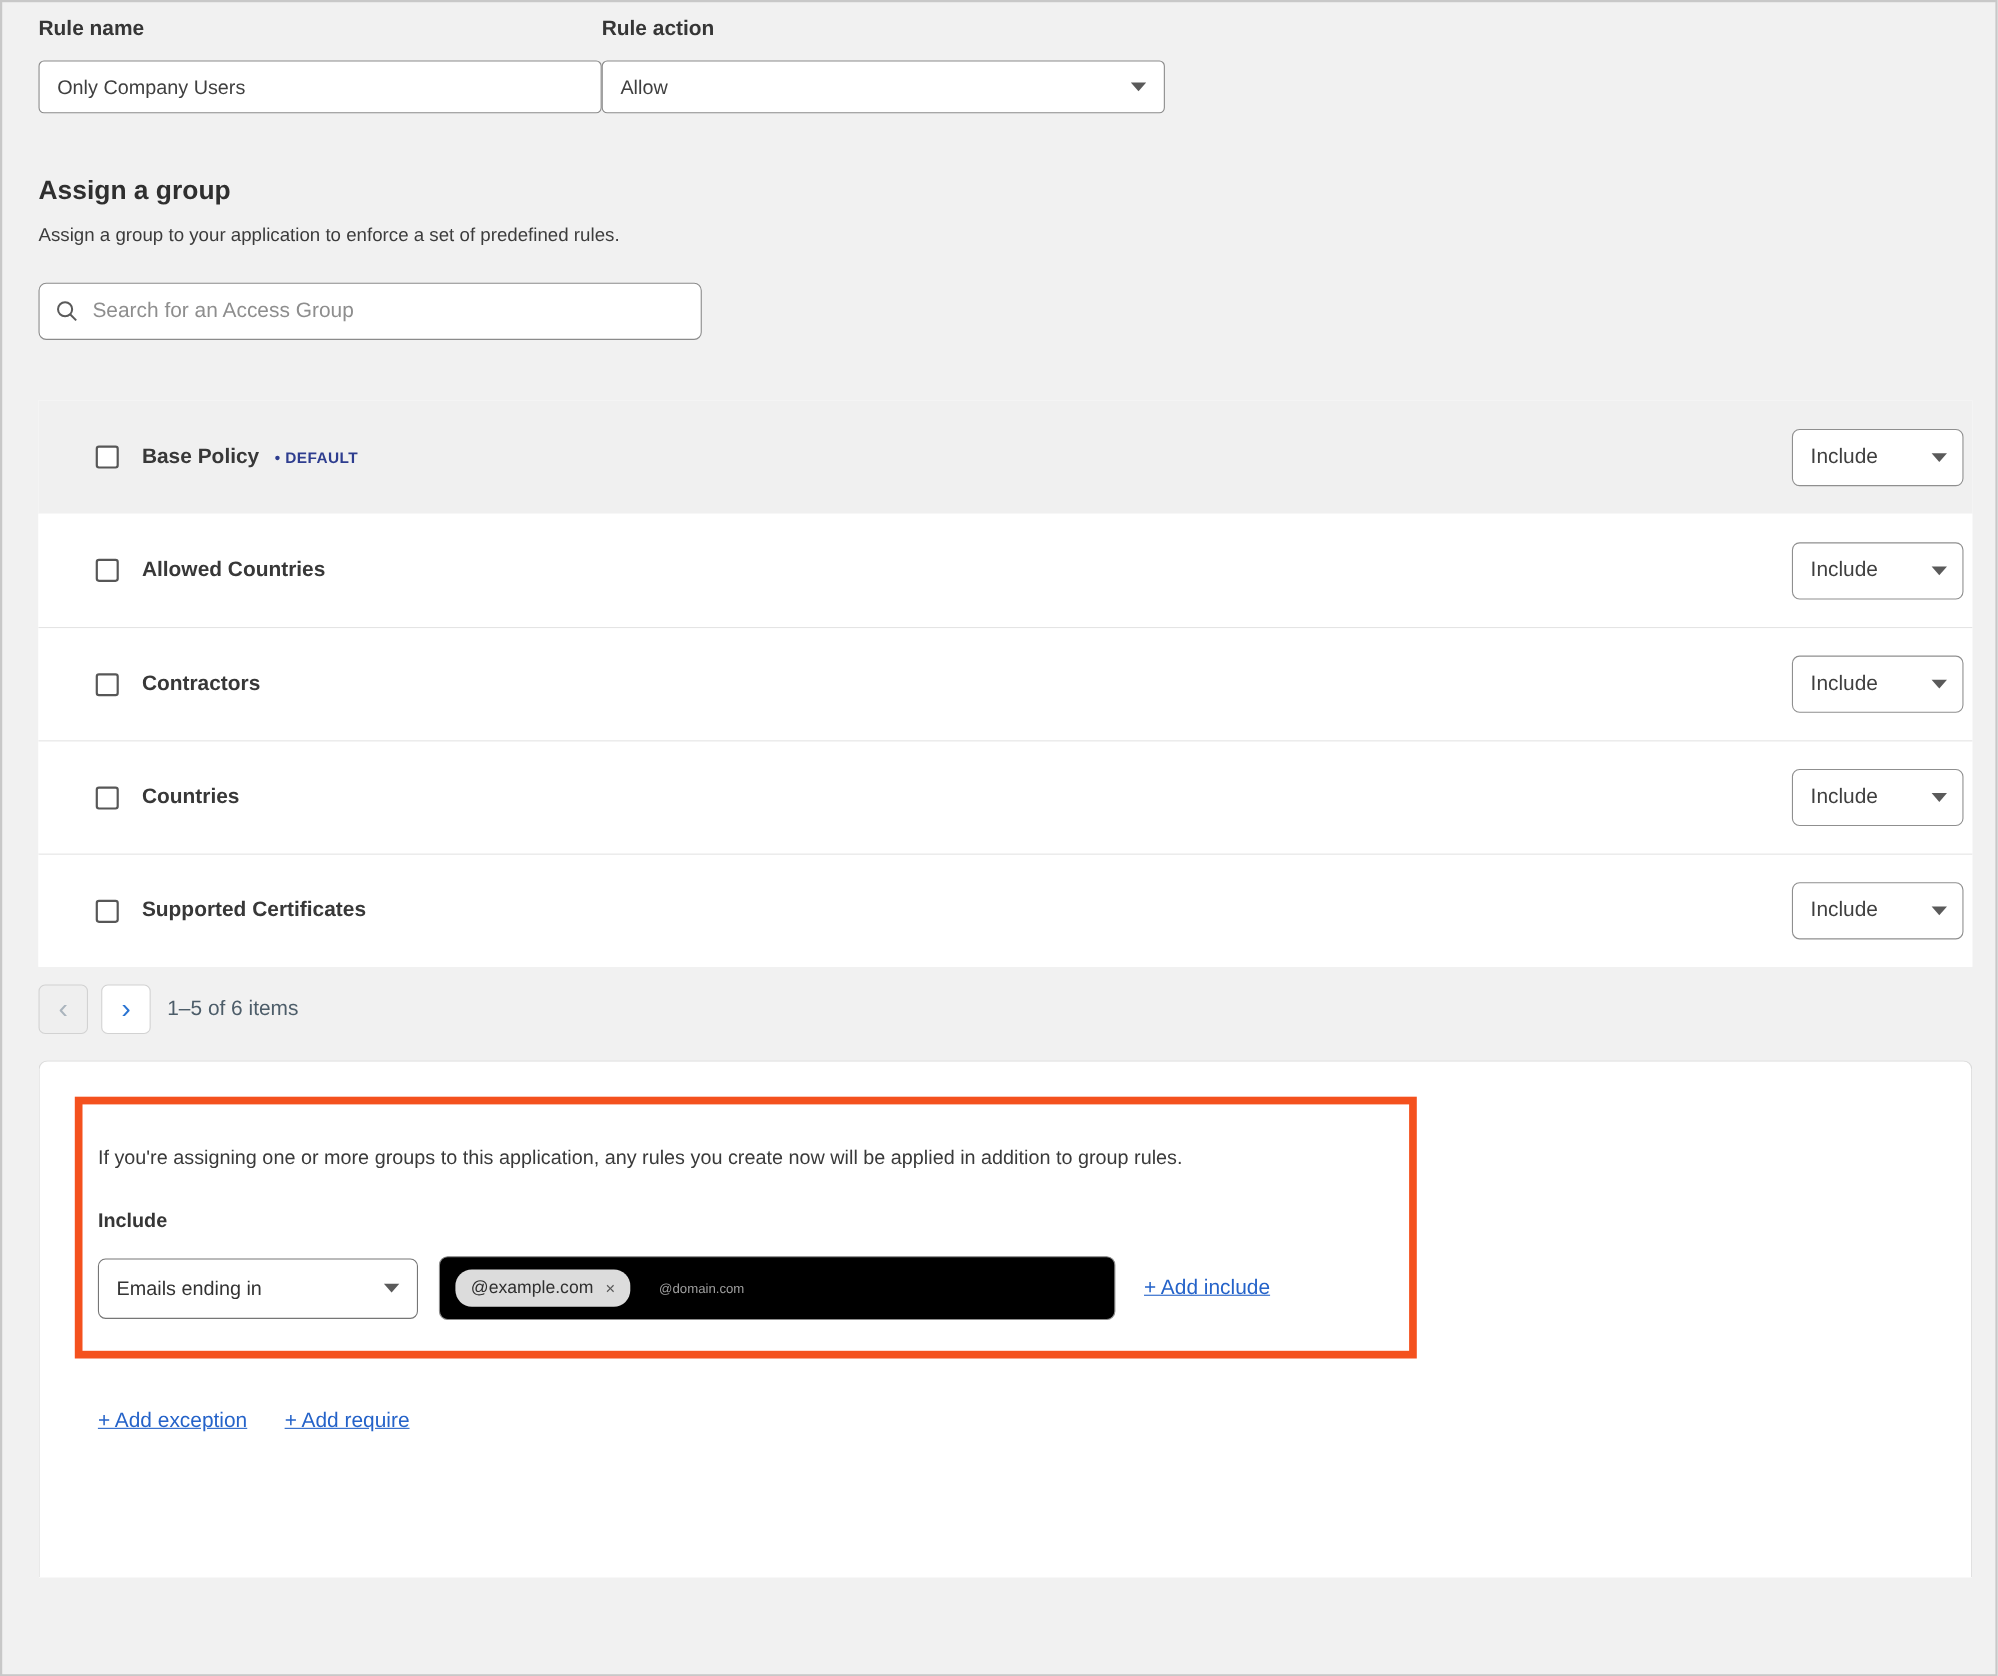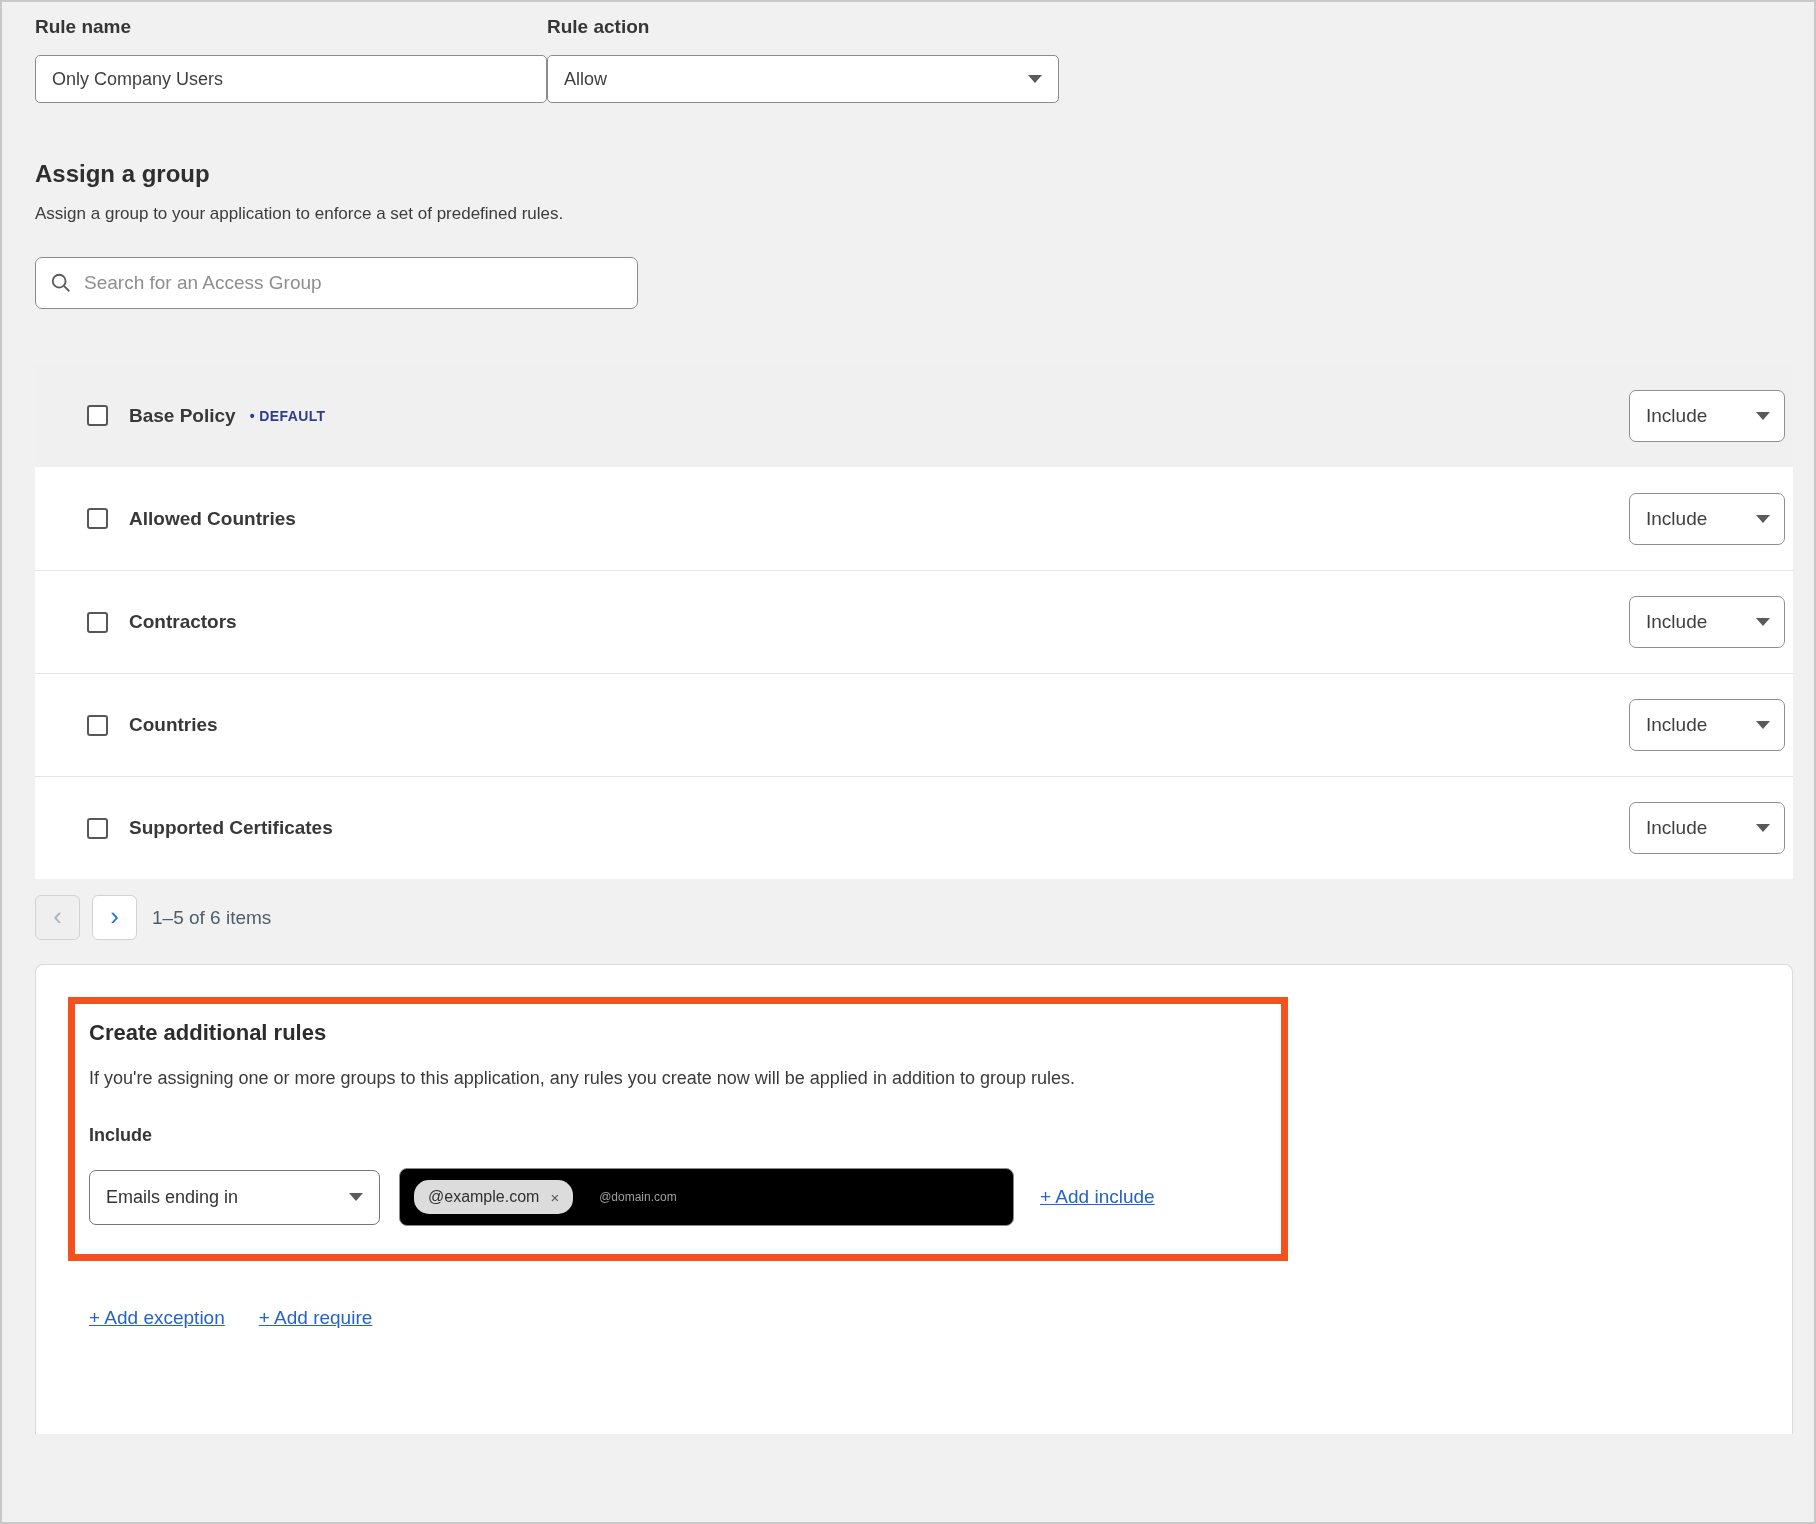--- a/index.html
+++ b/index.html
@@ -250,21 +250,20 @@
       <span>‹</span>
     </div>
     <div class="page-btn next">
       <span>›</span>
     </div>
     <div class="page-info">1–5 of 6 items</div>
   </div>
 
   <div class="card">
     <div class="highlight-box">
-      <div class="card-heading">Create additional rules</div>
       <div class="card-desc">If you're assigning one or more groups to this application, any rules you create now will be applied in addition to group rules.</div>
       <div class="include-label">Include</div>
 
       <div class="rule-controls">
         <div class="condition-select">
           <span>Emails ending in</span>
           <span class="caret"></span>
         </div>
 
         <div class="chip-input">

